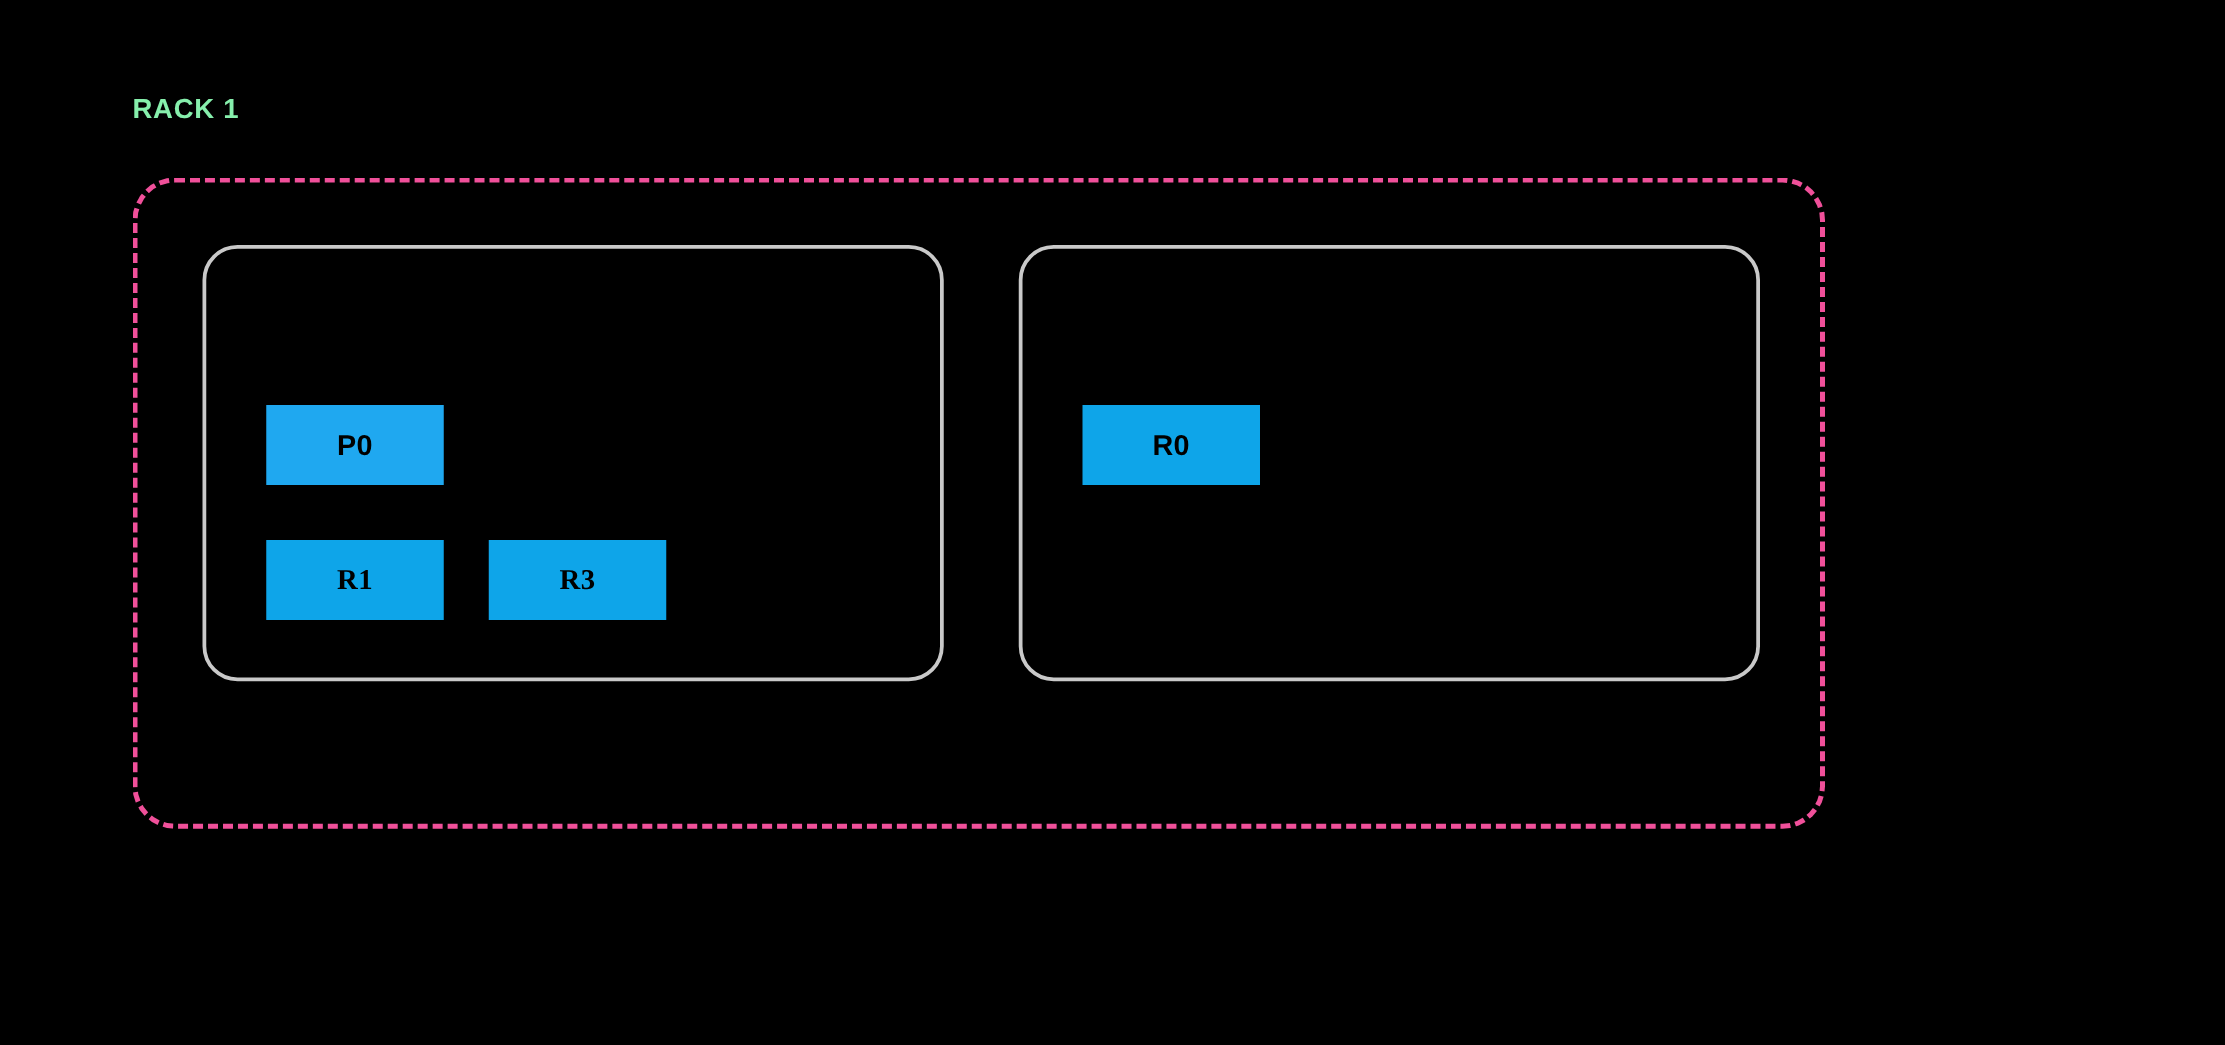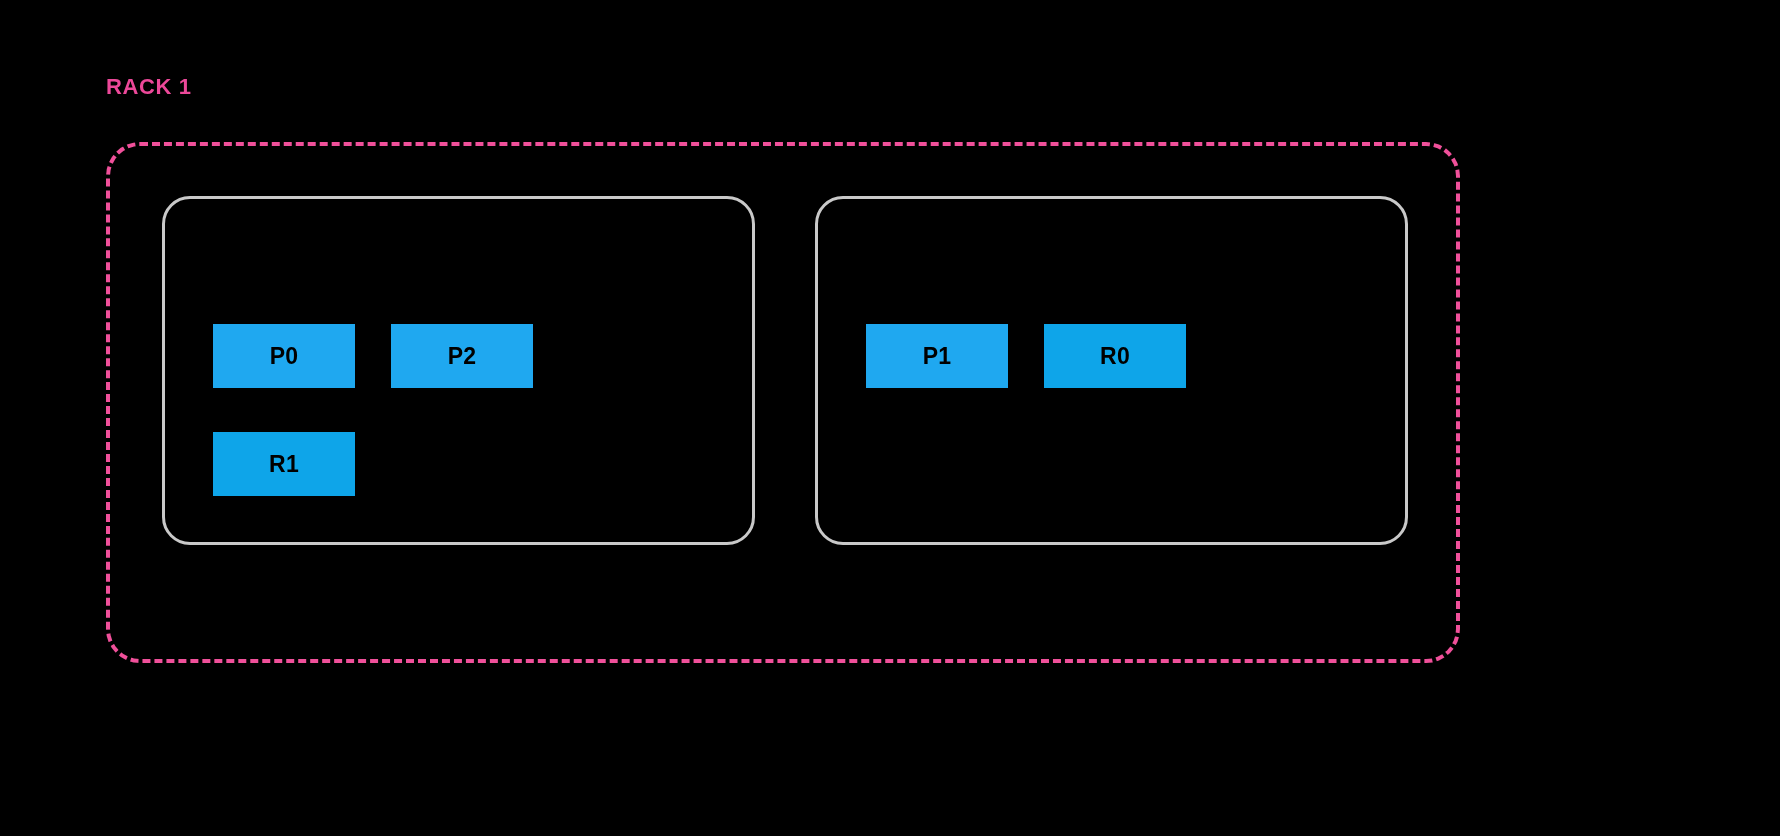--- a/index.html
+++ b/index.html
@@ -20,21 +20,21 @@
   }
 
   
   .rack-label {
     position: absolute;
     left: 106px;
     top: 74px;
     font-size: 22px;
     font-weight: bold;
     letter-spacing: 0.6px;
-    color: #ec4899;
+    color: #86efac;
     white-space: nowrap;
     user-select: none;
   }
   .rack-box {
     position: absolute;
     left: 106px;
     top: 142px;
     width: 1354px;
     height: 521px;
     box-sizing: border-box;
@@ -66,21 +66,21 @@
     bottom: 0;
   }
   .unit-row {
     position: absolute;
     left: 0;
     display: flex;
     flex-direction: row;
     gap: 36px;
   }
   .row-1 { top: 125px; }
-  .row-2 { top: 233px; }
+  .row-2 { top: 233px; font-family: Liberation Serif, serif; }
 
   
   .unit {
     width: 142px;
     height: 64px;
     display: flex;
     align-items: center;
     justify-content: center;
     font-size: 23px;
     font-weight: bold;
@@ -100,38 +100,35 @@
   <div class="rack-label">RACK 1</div>
 
   <div class="rack-box"></div>
 
   <div class="broker broker-left">
     <div class="broker-rows">
       <div class="unit-row row-1">
           <div class="unit partition">
             <span>P0</span>
           </div>
-          <div class="unit partition">
-            <span>P2</span>
-          </div>
         </div>
       <div class="unit-row row-2">
           <div class="unit replica">
             <span>R1</span>
+          </div>
+          <div class="unit replica">
+            <span>R3</span>
           </div>
         </div>
     </div>
   </div>
 
   <div class="broker broker-right">
     <div class="broker-rows">
       <div class="unit-row row-1">
-          <div class="unit partition">
-            <span>P1</span>
-          </div>
           <div class="unit replica">
             <span>R0</span>
           </div>
         </div>
       <div class="unit-row row-2">
         </div>
     </div>
   </div>
 
 </div>

